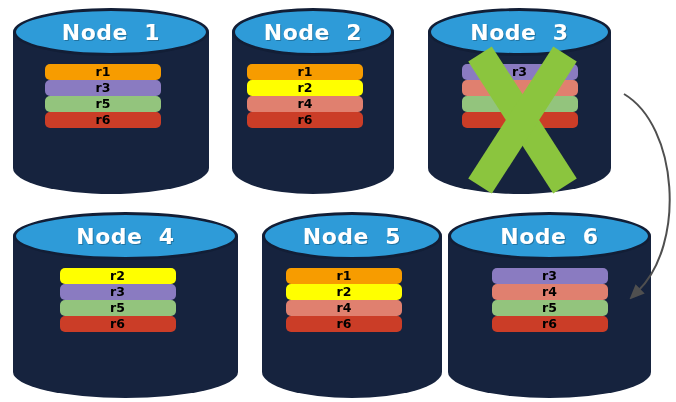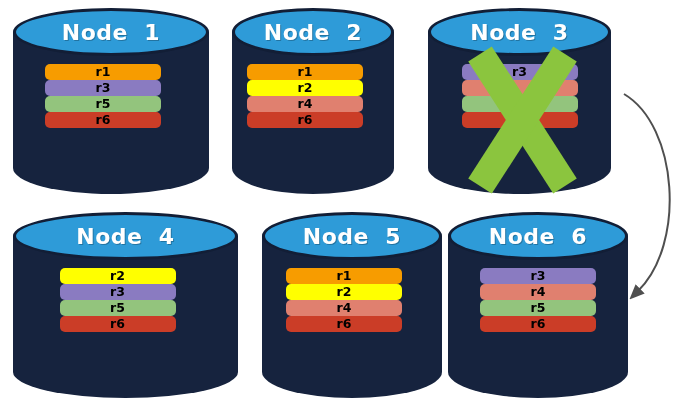--- a/index.html
+++ b/index.html
@@ -17,21 +17,21 @@
   }
   .node {
     position: absolute;
     height: 186px;
   }
   .node-1 { left: 13px;  top: 8px;   width: 196px; }
   .node-2 { left: 232px; top: 8px;   width: 162px; }
   .node-3 { left: 428px; top: 8px;   width: 177px; padding-left: 6px; }
   .node-4 { left: 13px;  top: 212px; width: 225px; }
   .node-5 { left: 230px; top: 212px; width: 180px; margin-left: 32px; }
-  .node-6 { left: 448px; top: 212px; width: 180px; }
+  .node-6 { left: 448px; top: 212px; width: 180px; padding-left: 23px; }
 
   .cyl-body {
     position: absolute;
     left: 0; right: 0;
     top: 24px; bottom: 0;
     background: var(--cylinder-body, #16233E);
     border-radius: 0 0 50% 50% / 0 0 26px 26px;
   }
   .cyl-top {
     position: absolute;

